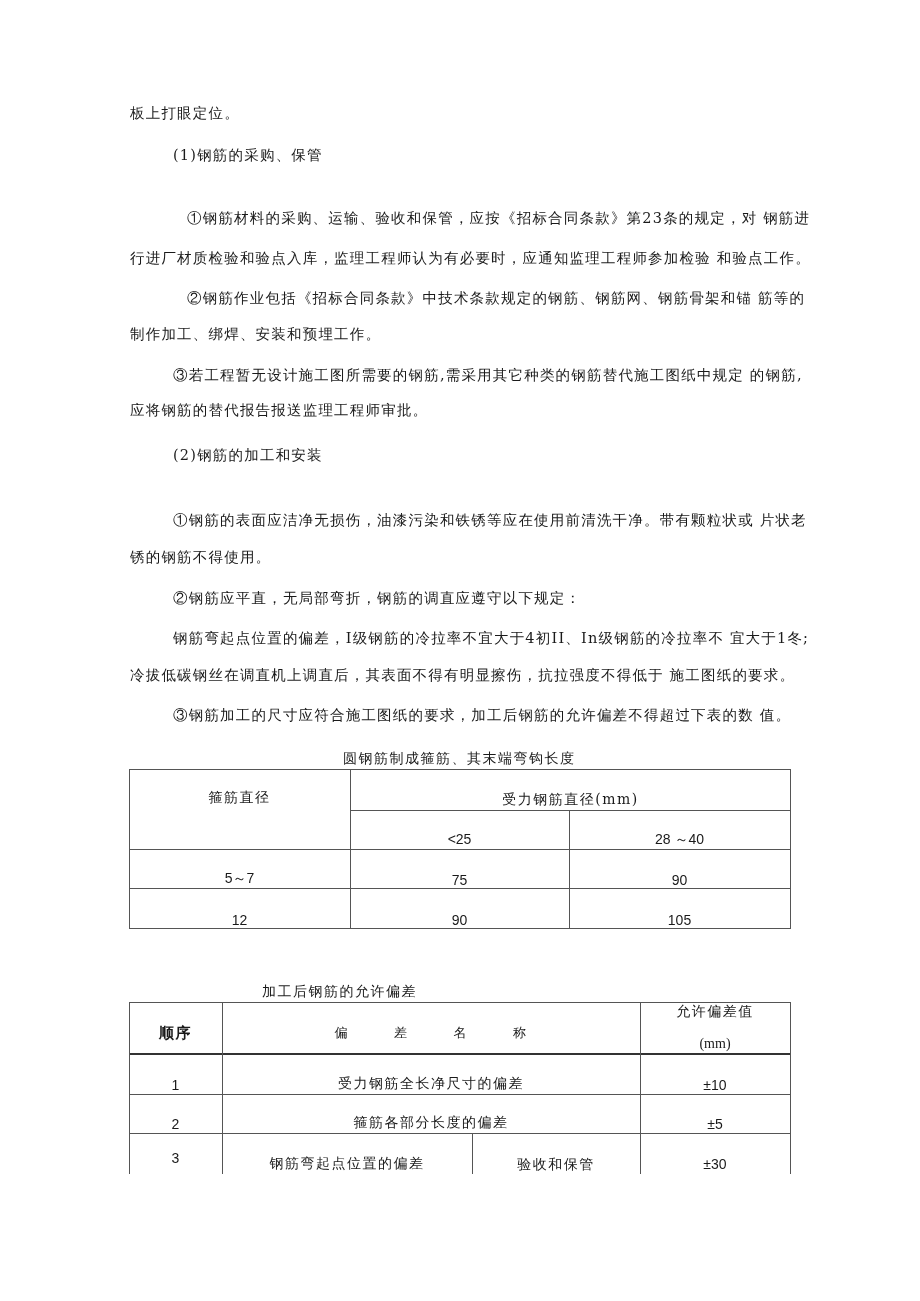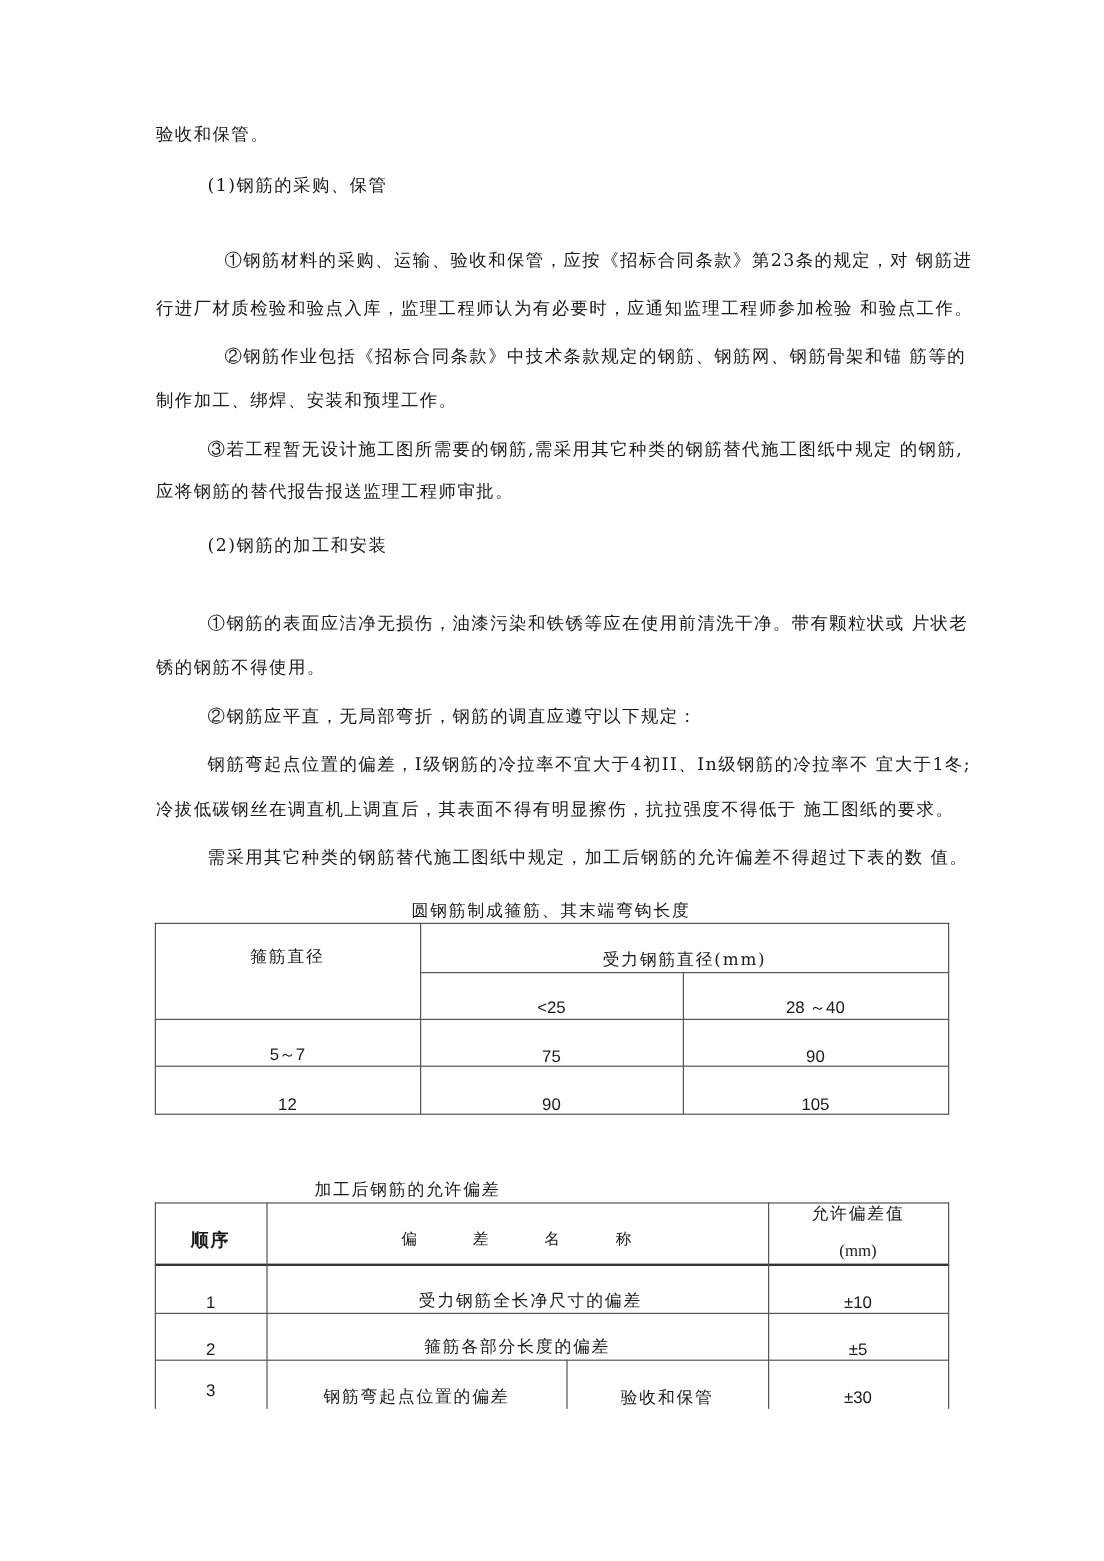--- a/index.html
+++ b/index.html
@@ -12,35 +12,35 @@
     .vl { position: absolute; background: #555; width: 1px; }
     .cell { position: absolute; font-size: 14px; text-align: center; white-space: nowrap; }
     .sans { font-family: "Liberation Sans", "DejaVu Sans", sans-serif; }
     .serif { font-family: "DejaVu Serif", "Liberation Serif", serif; letter-spacing: 1.5px; }
     .bold { font-weight: bold; }
   </style>
 </head>
 <body>
 
 <div id="paras">
-  <div class="line" style="left:130px;top:104px;">验收和保管。</div>
+  <div class="line" style="left:130px;top:104px;">板上打眼定位。</div>
   <div class="line" style="left:173px;top:146px;">(1)钢筋的采购、保管</div>
   <div class="line" style="left:187px;top:209px;">①钢筋材料的采购、运输、验收和保管，应按《招标合同条款》第23条的规定，对 钢筋进</div>
   <div class="line" style="left:130px;top:249px;">行进厂材质检验和验点入库，监理工程师认为有必要时，应通知监理工程师参加检验  和验点工作。</div>
   <div class="line" style="left:187px;top:289px;">②钢筋作业包括《招标合同条款》中技术条款规定的钢筋、钢筋网、钢筋骨架和锚 筋等的</div>
   <div class="line" style="left:130px;top:325px;">制作加工、绑焊、安装和预埋工作。</div>
   <div class="line" style="left:173px;top:366px;">③若工程暂无设计施工图所需要的钢筋,需采用其它种类的钢筋替代施工图纸中规定 的钢筋,</div>
   <div class="line" style="left:130px;top:401px;">应将钢筋的替代报告报送监理工程师审批。</div>
   <div class="line" style="left:173px;top:446px;">(2)钢筋的加工和安装</div>
   <div class="line" style="left:173px;top:511px;">①钢筋的表面应洁净无损伤，油漆污染和铁锈等应在使用前清洗干净。带有颗粒状或 片状老</div>
   <div class="line" style="left:130px;top:548px;">锈的钢筋不得使用。</div>
   <div class="line" style="left:173px;top:589px;">②钢筋应平直，无局部弯折，钢筋的调直应遵守以下规定：</div>
   <div class="line" style="left:173px;top:629px;">钢筋弯起点位置的偏差，I级钢筋的冷拉率不宜大于4初II、In级钢筋的冷拉率不 宜大于1冬;</div>
   <div class="line" style="left:130px;top:666px;">冷拔低碳钢丝在调直机上调直后，其表面不得有明显擦伤，抗拉强度不得低于 施工图纸的要求。</div>
-  <div class="line" style="left:173px;top:706px;">需采用其它种类的钢筋替代施工图纸中规定，加工后钢筋的允许偏差不得超过下表的数 值。</div>
+  <div class="line" style="left:173px;top:706px;">③钢筋加工的尺寸应符合施工图纸的要求，加工后钢筋的允许偏差不得超过下表的数 值。</div>
 </div>
 
 <div class="caption" style="left:343px;top:750px;">圆钢筋制成箍筋、其末端弯钩长度</div>
 <div class="tbl" style="left:0;top:0;">
 
   <div class="hl" style="left:129px;top:769px;width:662px;"></div>
   <div class="hl" style="left:350px;top:810px;width:441px;"></div>
   <div class="hl" style="left:129px;top:849px;width:662px;"></div>
   <div class="hl" style="left:129px;top:888px;width:662px;"></div>
   <div class="hl" style="left:129px;top:928px;width:662px;"></div>
@@ -76,21 +76,21 @@
   <div class="vl" style="left:640px;top:1002px;height:172px;"></div>
   <div class="vl" style="left:790px;top:1002px;height:172px;"></div>
   <div class="vl" style="left:472px;top:1133px;height:41px;"></div>
 
   <div class="cell serif bold" style="left:129px;top:1024px;width:93px;font-size:15px;">顺序</div>
   <div class="cell serif" style="left:222px;top:1024px;width:418px;font-size:13px;white-space:pre;">偏        差        名        称</div>
   <div class="cell serif" style="left:640px;top:1003px;width:150px;">允许偏差值</div>
   <div class="cell sans" style="left:640px;top:1036px;width:150px;font-family:Liberation Serif, serif;">(mm)</div>
 
   <div class="cell sans" style="left:129px;top:1077px;width:93px;">1</div>
-  <div class="cell serif" style="left:205px;top:1075px;width:418px;padding-left:28px;">受力钢筋全长净尺寸的偏差</div>
+  <div class="cell serif" style="left:222px;top:1075px;width:418px;">受力钢筋全长净尺寸的偏差</div>
   <div class="cell sans" style="left:640px;top:1077px;width:150px;">±10</div>
 
   <div class="cell sans" style="left:129px;top:1116px;width:93px;">2</div>
   <div class="cell serif" style="left:222px;top:1114px;width:418px;">箍筋各部分长度的偏差</div>
   <div class="cell sans" style="left:640px;top:1116px;width:150px;">±5</div>
 
   <div class="cell sans" style="left:129px;top:1150px;width:93px;">3</div>
   <div class="cell serif" style="left:222px;top:1155px;width:250px;">钢筋弯起点位置的偏差</div>
   <div class="cell serif" style="left:472px;top:1156px;width:168px;">验收和保管</div>
   <div class="cell sans" style="left:640px;top:1156px;width:150px;">±30</div>

